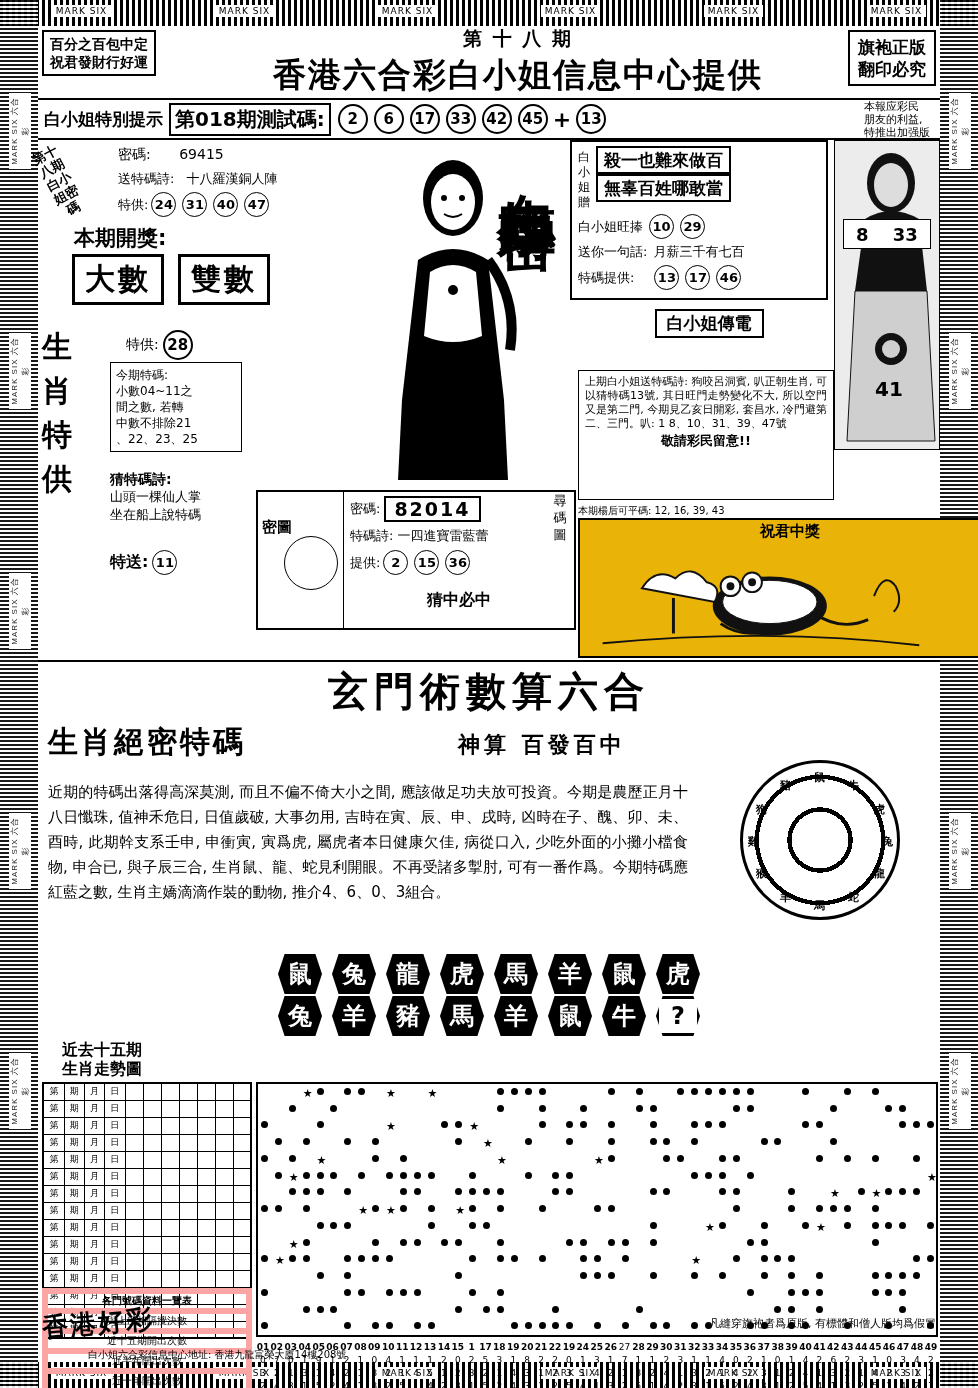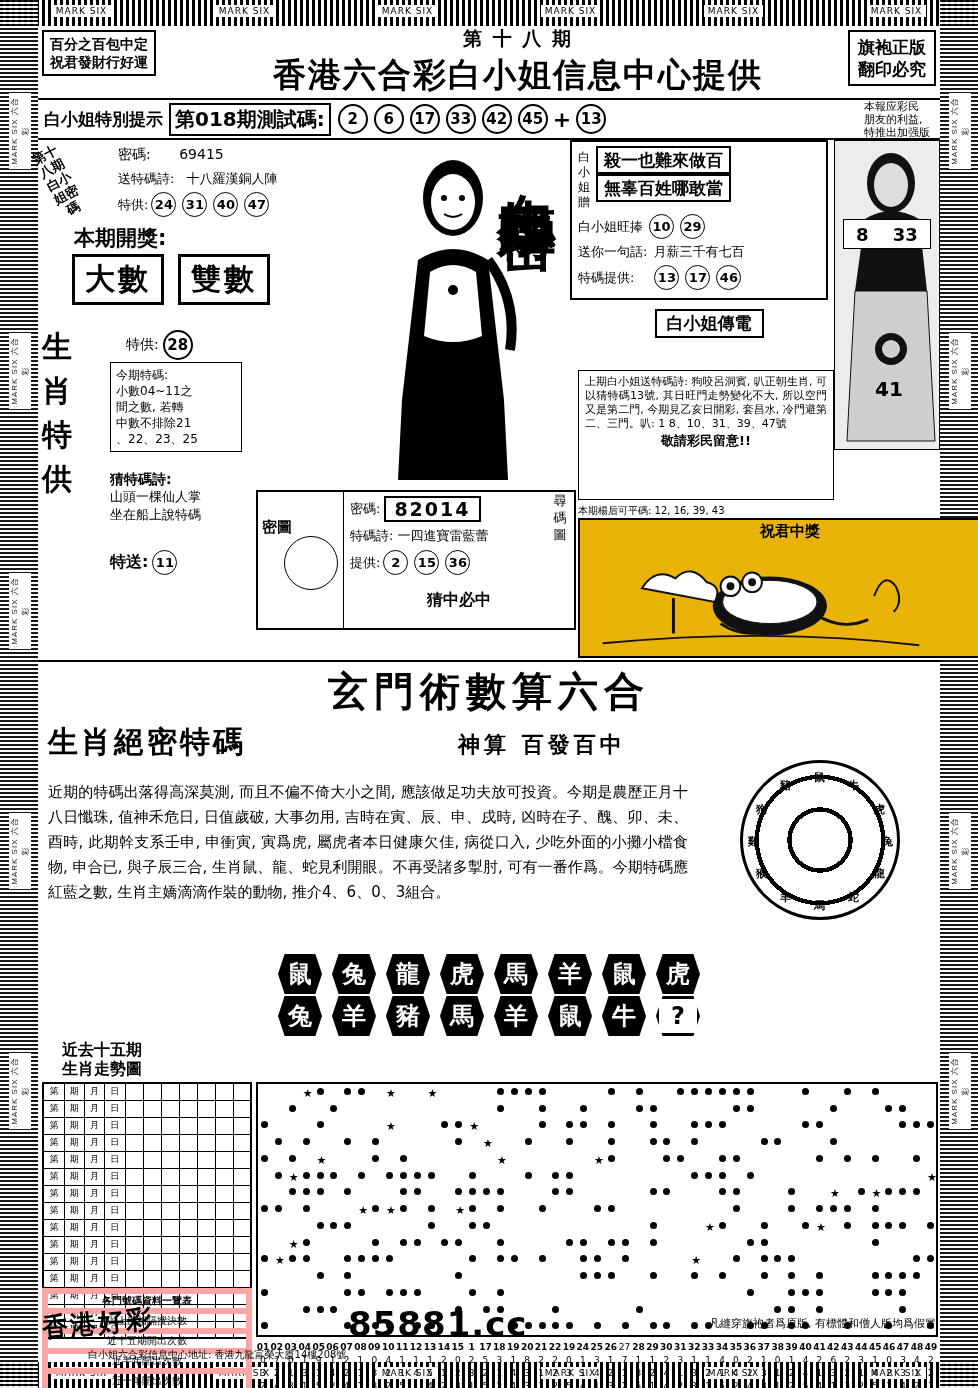--- a/index.html
+++ b/index.html
@@ -1310,19 +1310,18 @@
             </tr>
             <tr>
               <td>近一年開出次數</td>
             </tr>
           </tbody>
       </table>
     </div>
 
     <div class="footer">
       <div class="foot-logo rot">香港好彩</div>
-      <div class="foot-url">85881.cc</div>
       <div class="foot-note">凡縫穿旗袍者爲原版, 有標體和僧人版均爲假冒</div>
       <div class="foot-addr">白小姐六合彩信息中心地址: 香港九龍富榮大廈14樓208號</div>
     </div>
 
   </div>
 </div>
 
 </body></html>

